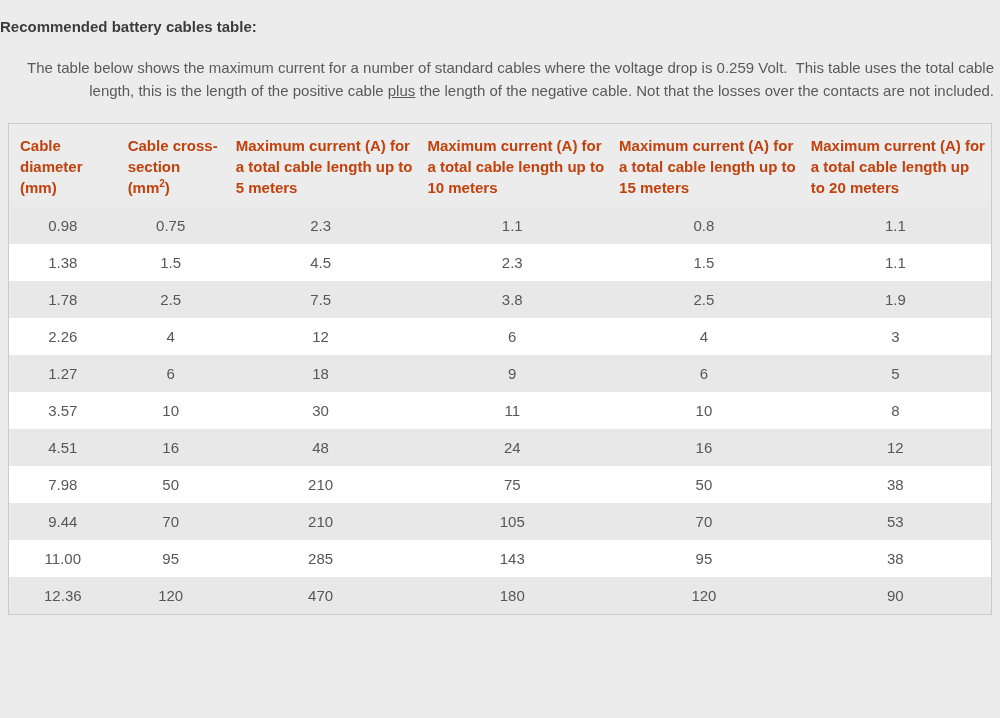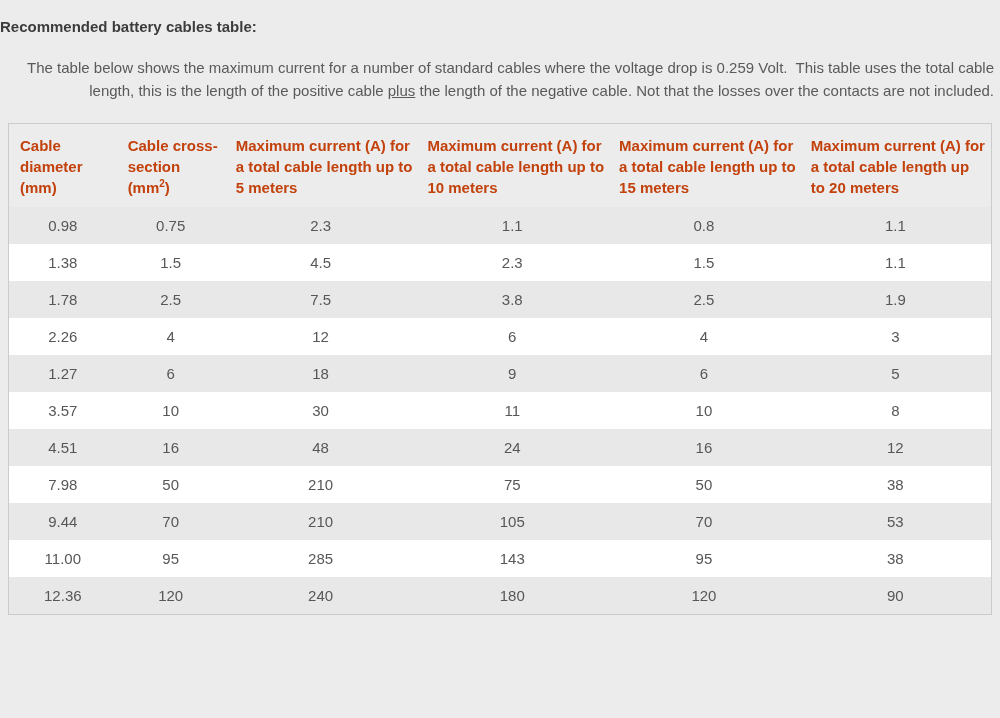--- a/index.html
+++ b/index.html
@@ -162,20 +162,20 @@
           <td>11.00</td>
           <td>95</td>
           <td>285</td>
           <td>143</td>
           <td>95</td>
           <td>38</td>
         </tr>
         <tr>
           <td>12.36</td>
           <td>120</td>
-          <td>240</td>
+          <td>470</td>
           <td>180</td>
           <td>120</td>
           <td>90</td>
         </tr>
       </tbody>
   </table>
 </div>
 
 </body></html>

